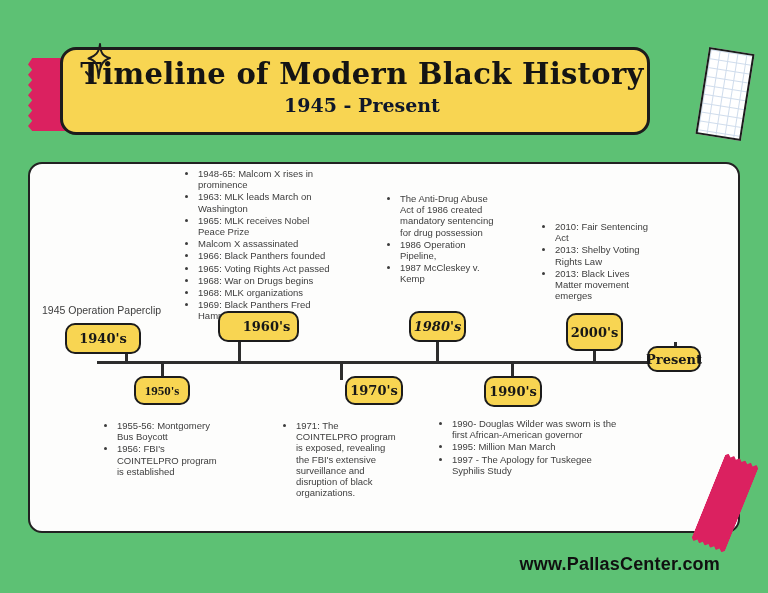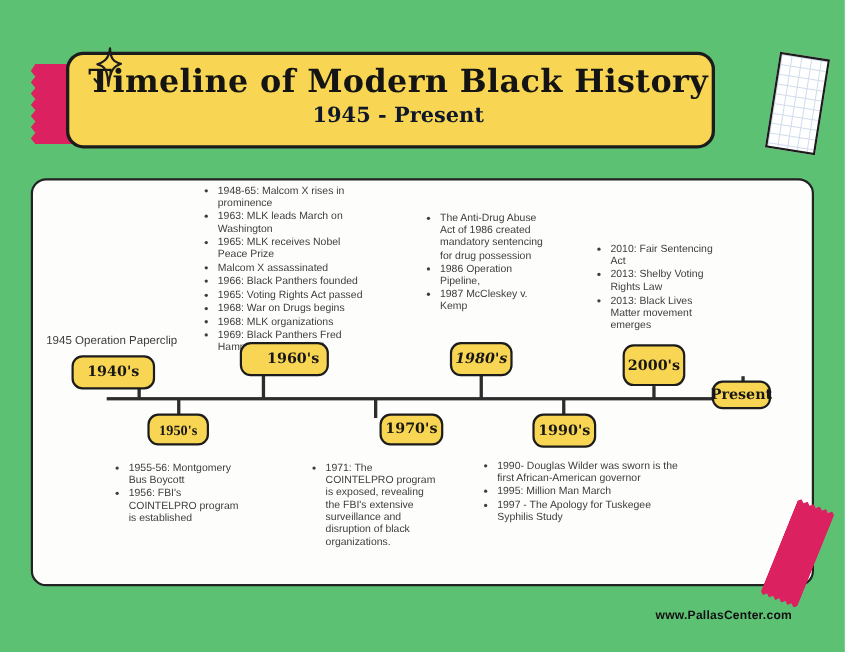--- a/index.html
+++ b/index.html
@@ -88,21 +88,21 @@
   .ev-00s{left:512px;top:57px;width:100px;}
   .ev-50s{left:74px;top:256px;width:105px;}
   .ev-70s{left:253px;top:256px;width:103px;}
   .ev-90s{left:409px;top:254px;width:168px;}
   .note-paperclip{
     position:absolute;left:12px;top:140px;font-size:10.5px;color:var(--body-text,#3D3D3D);
   }
   
   .site{
     position:absolute;right:48px;top:554px;z-index:2;
-    font-size:11px;font-weight:bold;color:#101010;letter-spacing:.2px;
+    font-size:18px;font-weight:bold;color:#101010;letter-spacing:.2px;
   }
 </style>
 </head>
 <body>
 
 <div class="tape tape-header"></div>
 <div class="grid-paper"></div>
 
 <header class="banner">
   <svg class="sparkle" viewBox="0 0 32 40">

